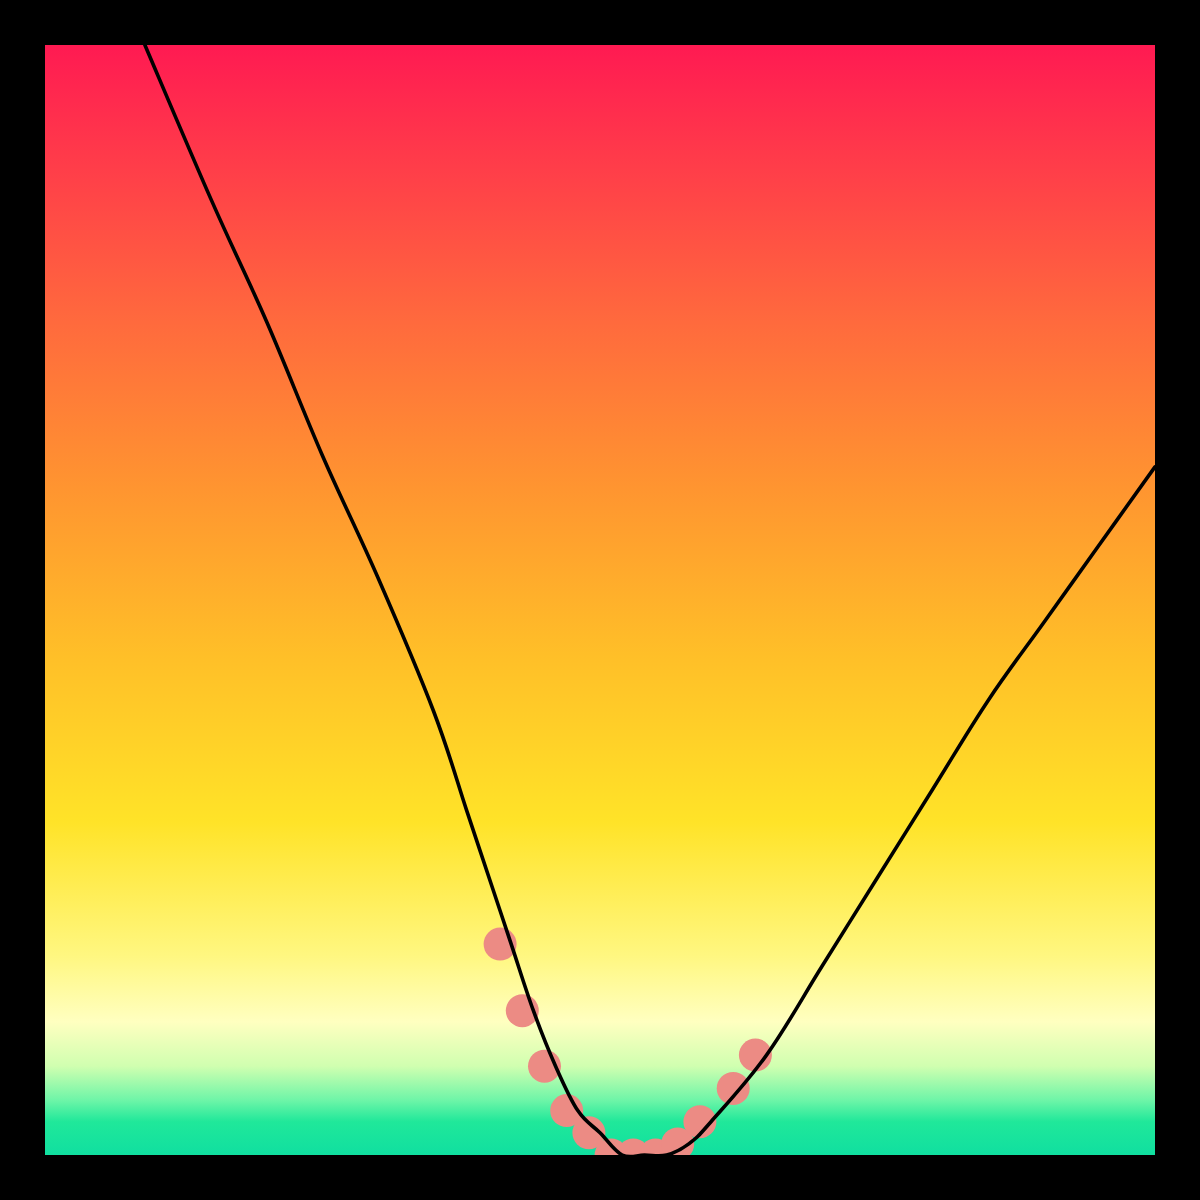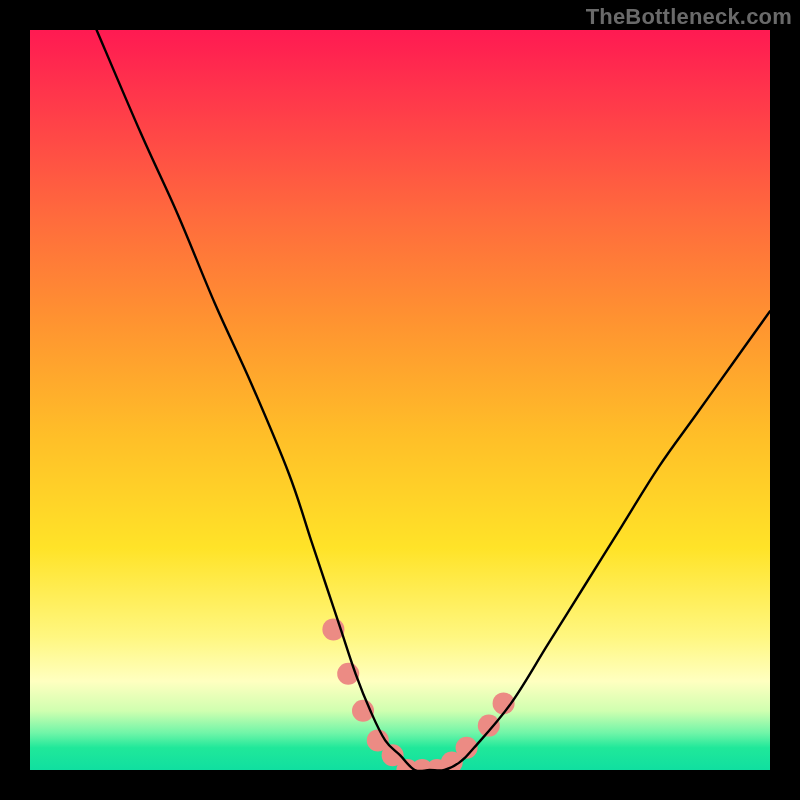--- a/index.html
+++ b/index.html
@@ -84,14 +84,13 @@
           <circle cx="392.20000000000005" cy="740" r="11" fill="#ec8b84"></circle>
           <circle cx="407.00000000000006" cy="740" r="11" fill="#ec8b84"></circle>
           <circle cx="421.79999999999995" cy="732.6" r="11" fill="#ec8b84"></circle>
           <circle cx="436.59999999999997" cy="717.8" r="11" fill="#ec8b84"></circle>
           <circle cx="458.8" cy="695.6" r="11" fill="#ec8b84"></circle>
           <circle cx="473.6" cy="673.4" r="11" fill="#ec8b84"></circle>
         </g>
       <path id="curve-path" fill="none" stroke="#000000" stroke-width="2.4" stroke-linecap="round" stroke-linejoin="round" d="M 66.6 0 C 74.592 18.648000000000003, 96.348 70.30000000000003, 111 103.60000000000002 C 125.652 136.90000000000003, 134.68 154.364, 148 185 C 161.32 215.636, 171.68 243.16400000000002, 185 273.8 C 198.32 304.43600000000004, 208.68 324.56399999999996, 222 355.2 C 235.32 385.836, 248.344 416.028, 259 444 C 269.656 471.972, 274.53999999999996 490.62, 281.2 510.6 C 287.86 530.58, 290.67199999999997 539.016, 296 555 C 301.32800000000003 570.984, 305.472 583.4159999999999, 310.8 599.4 C 316.12800000000004 615.384, 320.272 629.1479999999999, 325.6 643.8 C 330.92800000000005 658.452, 335.07200000000006 668.8119999999999, 340.40000000000003 680.8 C 345.728 692.788, 349.872 702.408, 355.2 710.4 C 360.52799999999996 718.3919999999999, 364.67199999999997 719.8720000000001, 370 725.2 C 375.32800000000003 730.528, 379.472 737.336, 384.8 740 C 390.12800000000004 742.664, 394.272 740, 399.6 740 C 404.92800000000005 740, 409.07200000000006 741.332, 414.40000000000003 740 C 419.728 738.668, 423.872 736.596, 429.2 732.6 C 434.52799999999996 728.604, 434.676 728.456, 444 717.8 C 453.324 707.1439999999999, 467.68 692.048, 481 673.4 C 494.32 654.752, 504.68 635.5120000000001, 518 614.2 C 531.32 592.888, 541.68 576.312, 555 555 C 568.32 533.688, 578.68 517.112, 592 495.79999999999995 C 605.32 474.48799999999994, 615.68 456.58000000000004, 629 436.6 C 642.32 416.62, 652.68 403.44800000000004, 666 384.8 C 679.32 366.152, 689.68 351.64799999999997, 703 332.99999999999994 C 716.32 314.3519999999999, 733.34 290.524, 740 281.2"></path>
     </svg>
   </div>
-  <div class="watermark">TheBottleneck.com</div>
 </div>
 
 </body></html>

